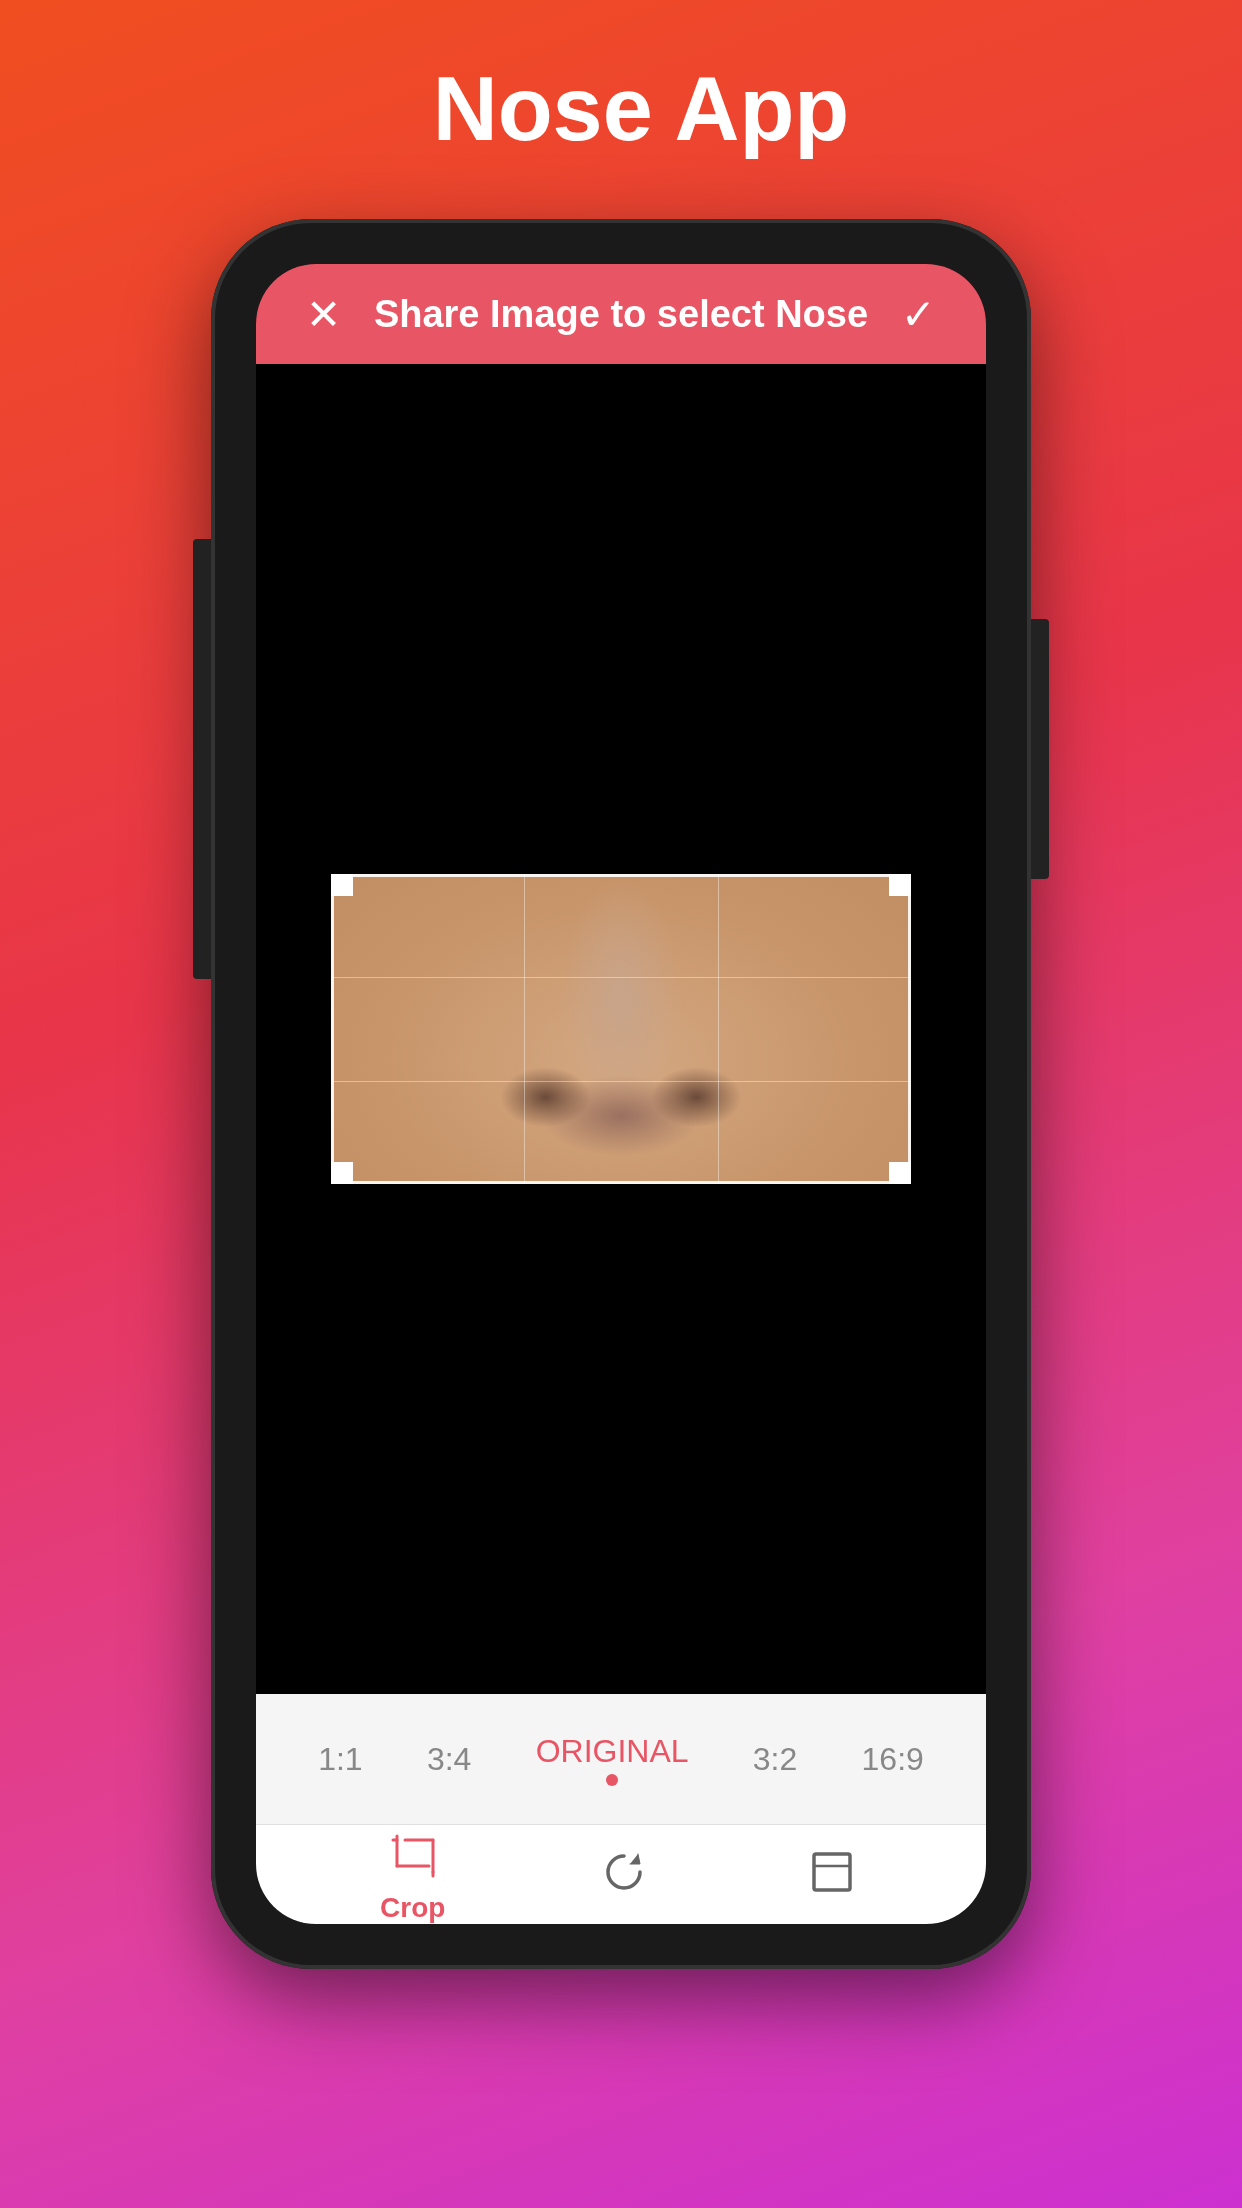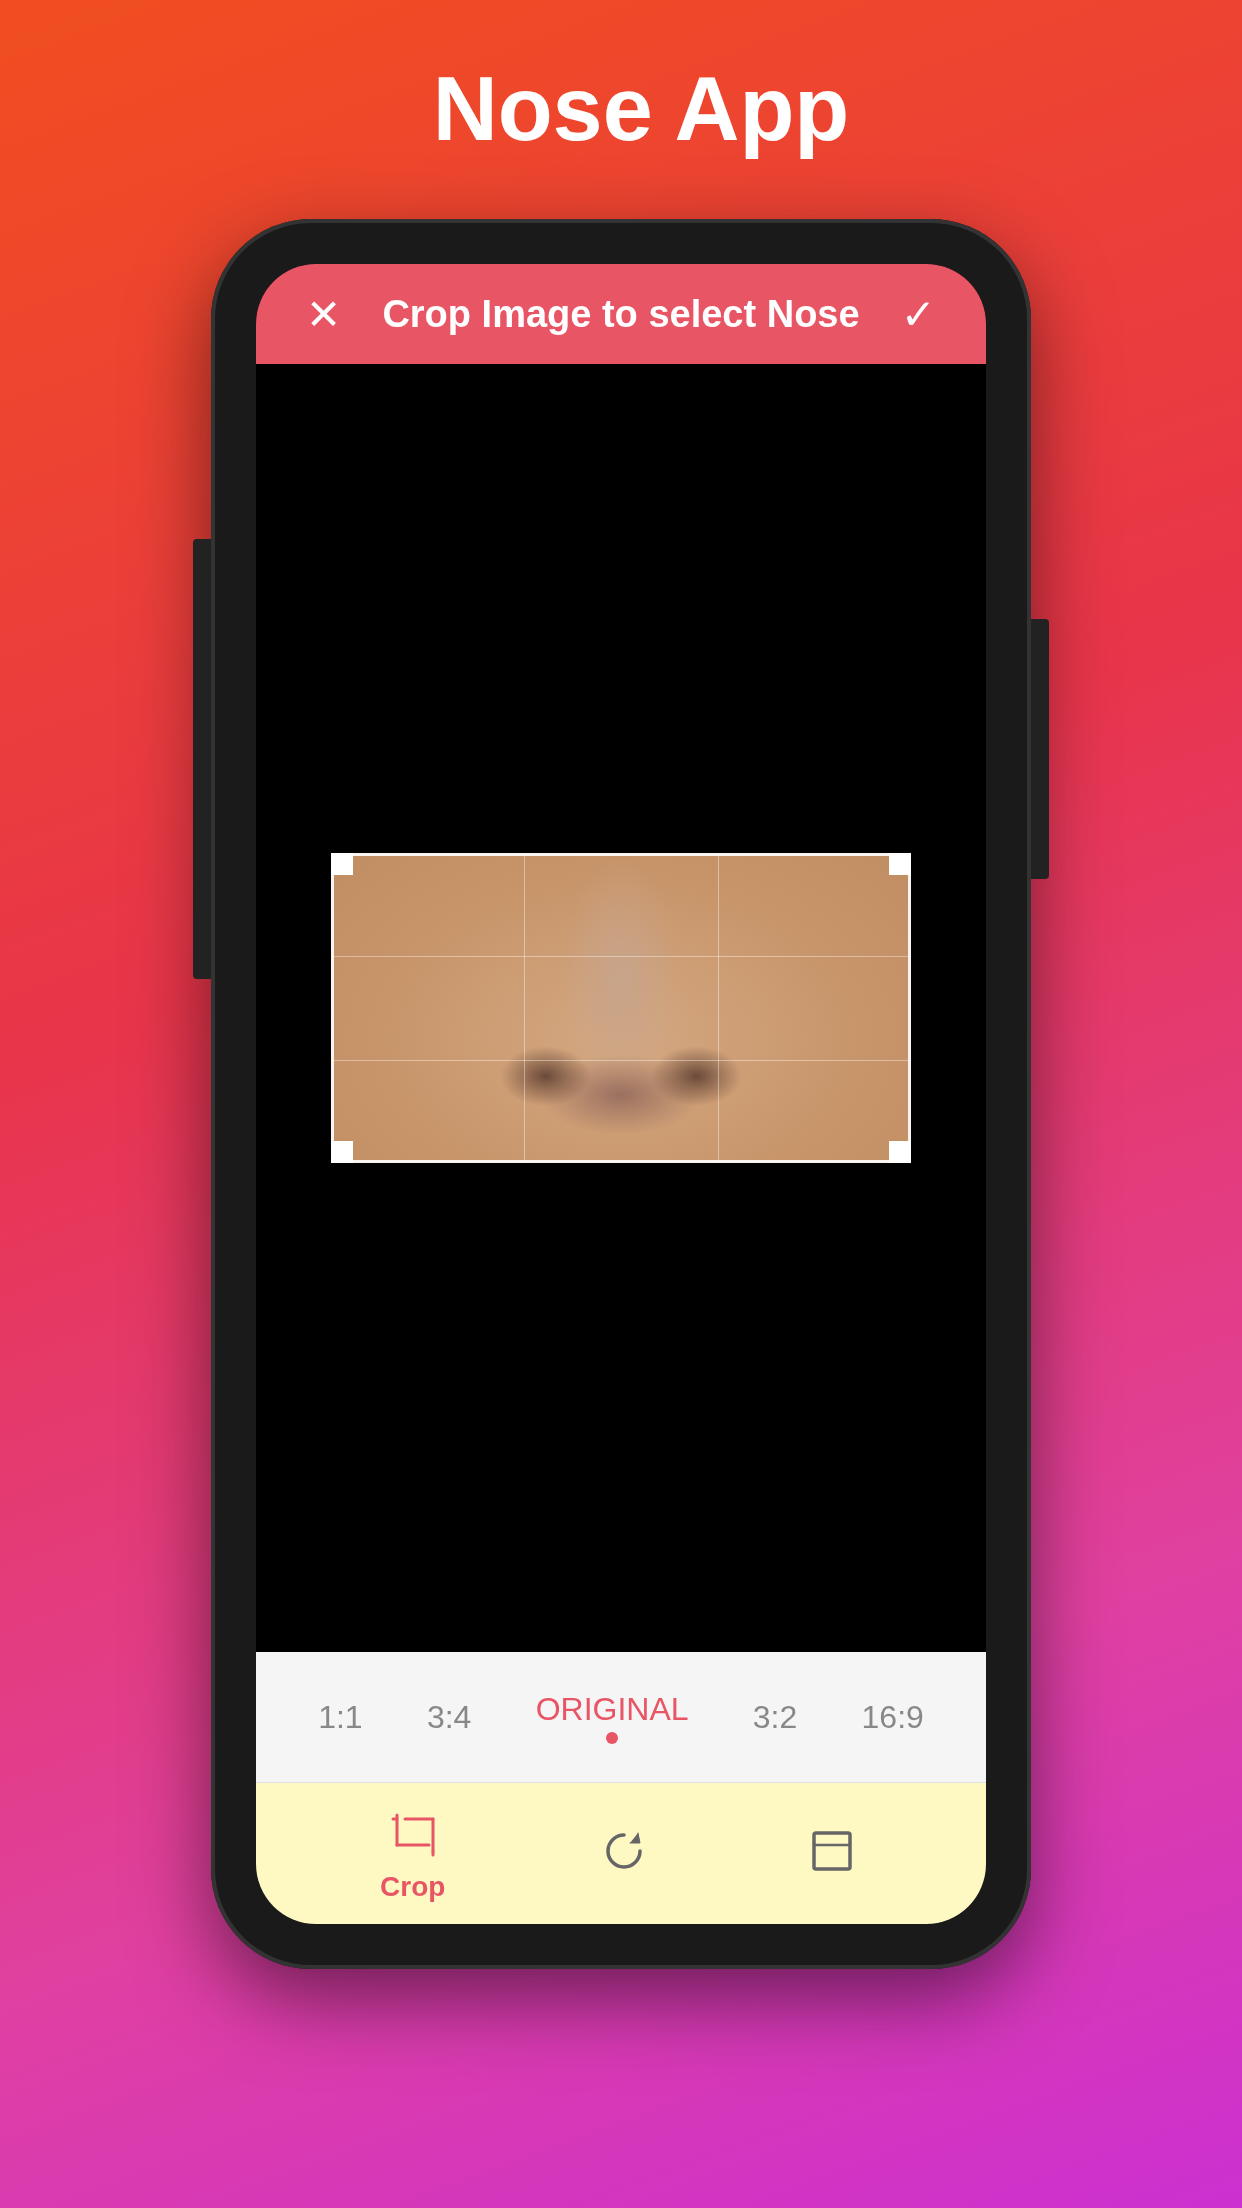--- a/index.html
+++ b/index.html
@@ -221,22 +221,22 @@
       display: block;
       width: 12px;
       height: 12px;
       background: #e85565;
       border-radius: 50%;
       margin: 4px auto 0;
     }
 
     
     .bottom-toolbar {
-      background: #fef9c3;
-      height: 142px;
+      background: #ffffff;
+      height: 100px;
       display: flex;
       align-items: center;
       justify-content: space-around;
       padding: 0 60px;
       flex-shrink: 0;
       border-top: 1px solid #e0e0e0;
       gap: 20px;
     }
 
     .toolbar-item {
@@ -287,21 +287,21 @@
   <div class="app-title">Nose App</div>
 </div>
 
 <div class="phone-wrapper">
   <div class="phone-shell"></div>
 
   <div class="phone-screen">
 
     <div class="crop-header">
       <span class="header-icon">✕</span>
-      <span class="crop-header-title">Crop Image to select Nose</span>
+      <span class="crop-header-title">Share Image to select Nose</span>
       <span class="header-icon">✓</span>
     </div>
 
     <div class="crop-canvas">
       <div class="nose-image-container">
 
         <div class="nose-image"></div>
 
         <div class="grid-overlay">
           <div class="grid-line-v" style="left: 33.33%;"></div>

